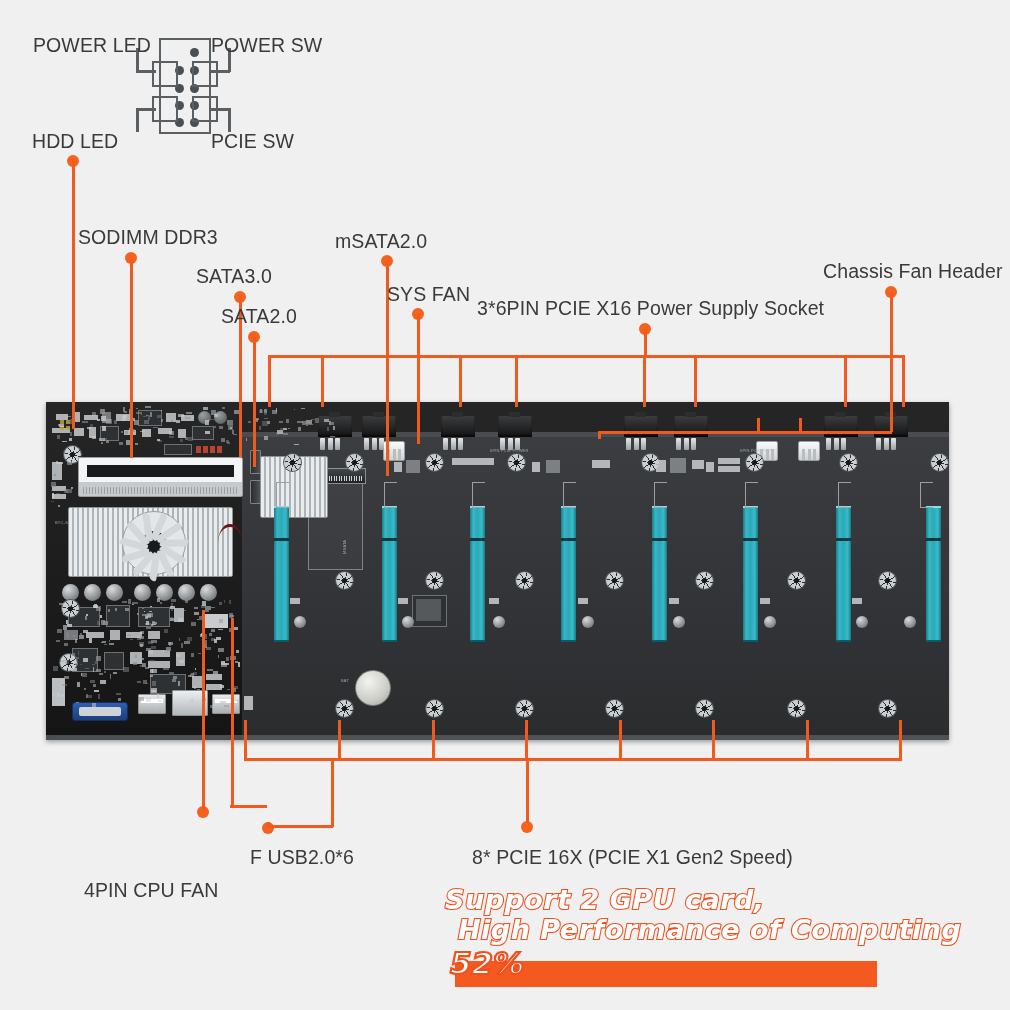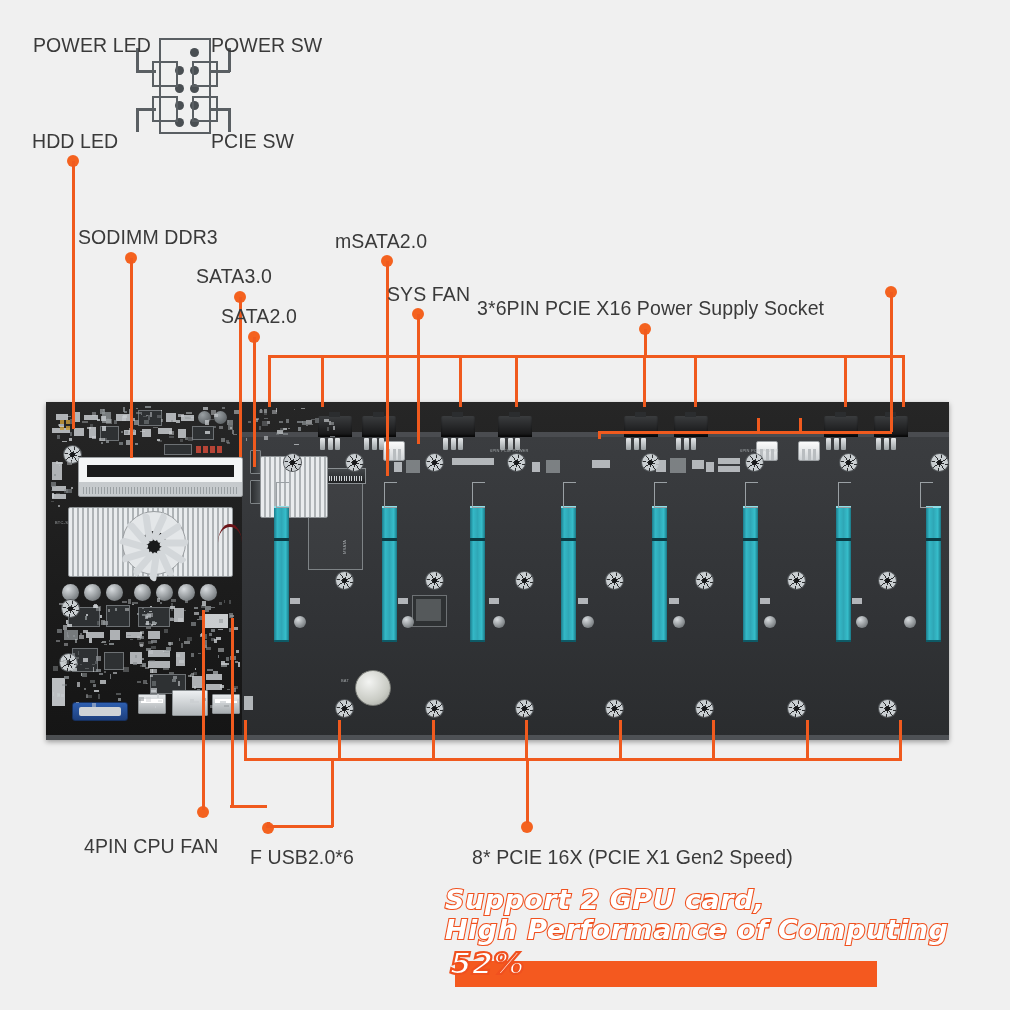--- a/index.html
+++ b/index.html
@@ -172,21 +172,21 @@
     font-family:"DejaVu Sans", sans-serif;
     font-weight:bold;
     font-style:italic;
     color:#ffffff;
     -webkit-text-stroke:2.2px #f0501e;
     paint-order:stroke fill;
     letter-spacing:.5px;
     white-space:nowrap;
   }
   #promo1{left:445px;top:884px;font-size:27px;}
-  #promo2{left:445px;top:914px;font-size:27px;}
+  #promo2{left:458px;top:914px;font-size:27px;}
   #promoPctWrap{position:absolute;left:450px;top:948px;display:flex;align-items:center;}
   #promoPct{
     font-family:"DejaVu Sans", sans-serif;font-weight:bold;font-style:italic;
     font-size:31px;color:#ffffff;-webkit-text-stroke:2.2px #f0501e;
     position:relative;z-index:2;line-height:1;
   }
   #promoBar{
     position:absolute;left:455px;top:961px;height:26px;width:422px;
     background:#f4591f;z-index:1;
   }
@@ -951,28 +951,29 @@
   <div class="lead-h" style="left:268px;top:355px;width:637px;"></div>
   <div class="lead-v" style="left:268px;top:355px;height:52px;"></div>
   <div class="lead-v" style="left:321px;top:355px;height:52px;"></div>
   <div class="lead-v" style="left:459px;top:355px;height:52px;"></div>
   <div class="lead-v" style="left:515px;top:355px;height:52px;"></div>
   <div class="lead-v" style="left:643px;top:355px;height:52px;"></div>
   <div class="lead-v" style="left:694px;top:355px;height:52px;"></div>
   <div class="lead-v" style="left:844px;top:355px;height:52px;"></div>
   <div class="lead-v" style="left:902px;top:355px;height:52px;"></div>
 
+  <div class="lbl" style="left:823px;top:260px;">Chassis Fan Header</div>
   <div class="dot" style="left:885px;top:286px;"></div>
   <div class="lead-v" style="left:889.5px;top:292px;height:140px;"></div>
   <div class="lead-h" style="left:598px;top:431px;width:294px;"></div>
   <div class="lead-v" style="left:598px;top:431px;height:8px;"></div>
   <div class="lead-v" style="left:757px;top:418px;height:15px;"></div>
   <div class="lead-v" style="left:799px;top:418px;height:15px;"></div>
 
-  <div class="lbl" style="left:84px;top:835px;">4PIN CPU FAN</div>
+  <div class="lbl" style="left:84px;top:879px;">4PIN CPU FAN</div>
   <div class="dot" style="left:197px;top:806px;"></div>
   <div class="lead-v" style="left:201.5px;top:610px;height:200px;"></div>
 
   <div class="lbl" style="left:250px;top:846px;">F USB2.0*6</div>
   <div class="dot" style="left:262px;top:822px;"></div>
   <div class="lead-v" style="left:266.5px;top:822px;height:6px;"></div>
   <div class="lead-h" style="left:266px;top:825px;width:67px;"></div>
   <div class="lead-v" style="left:230.5px;top:618px;height:190px;"></div>
   <div class="lead-h" style="left:230px;top:805px;width:37px;"></div>
   <div class="lead-v" style="left:330.5px;top:760px;height:67px;"></div>

